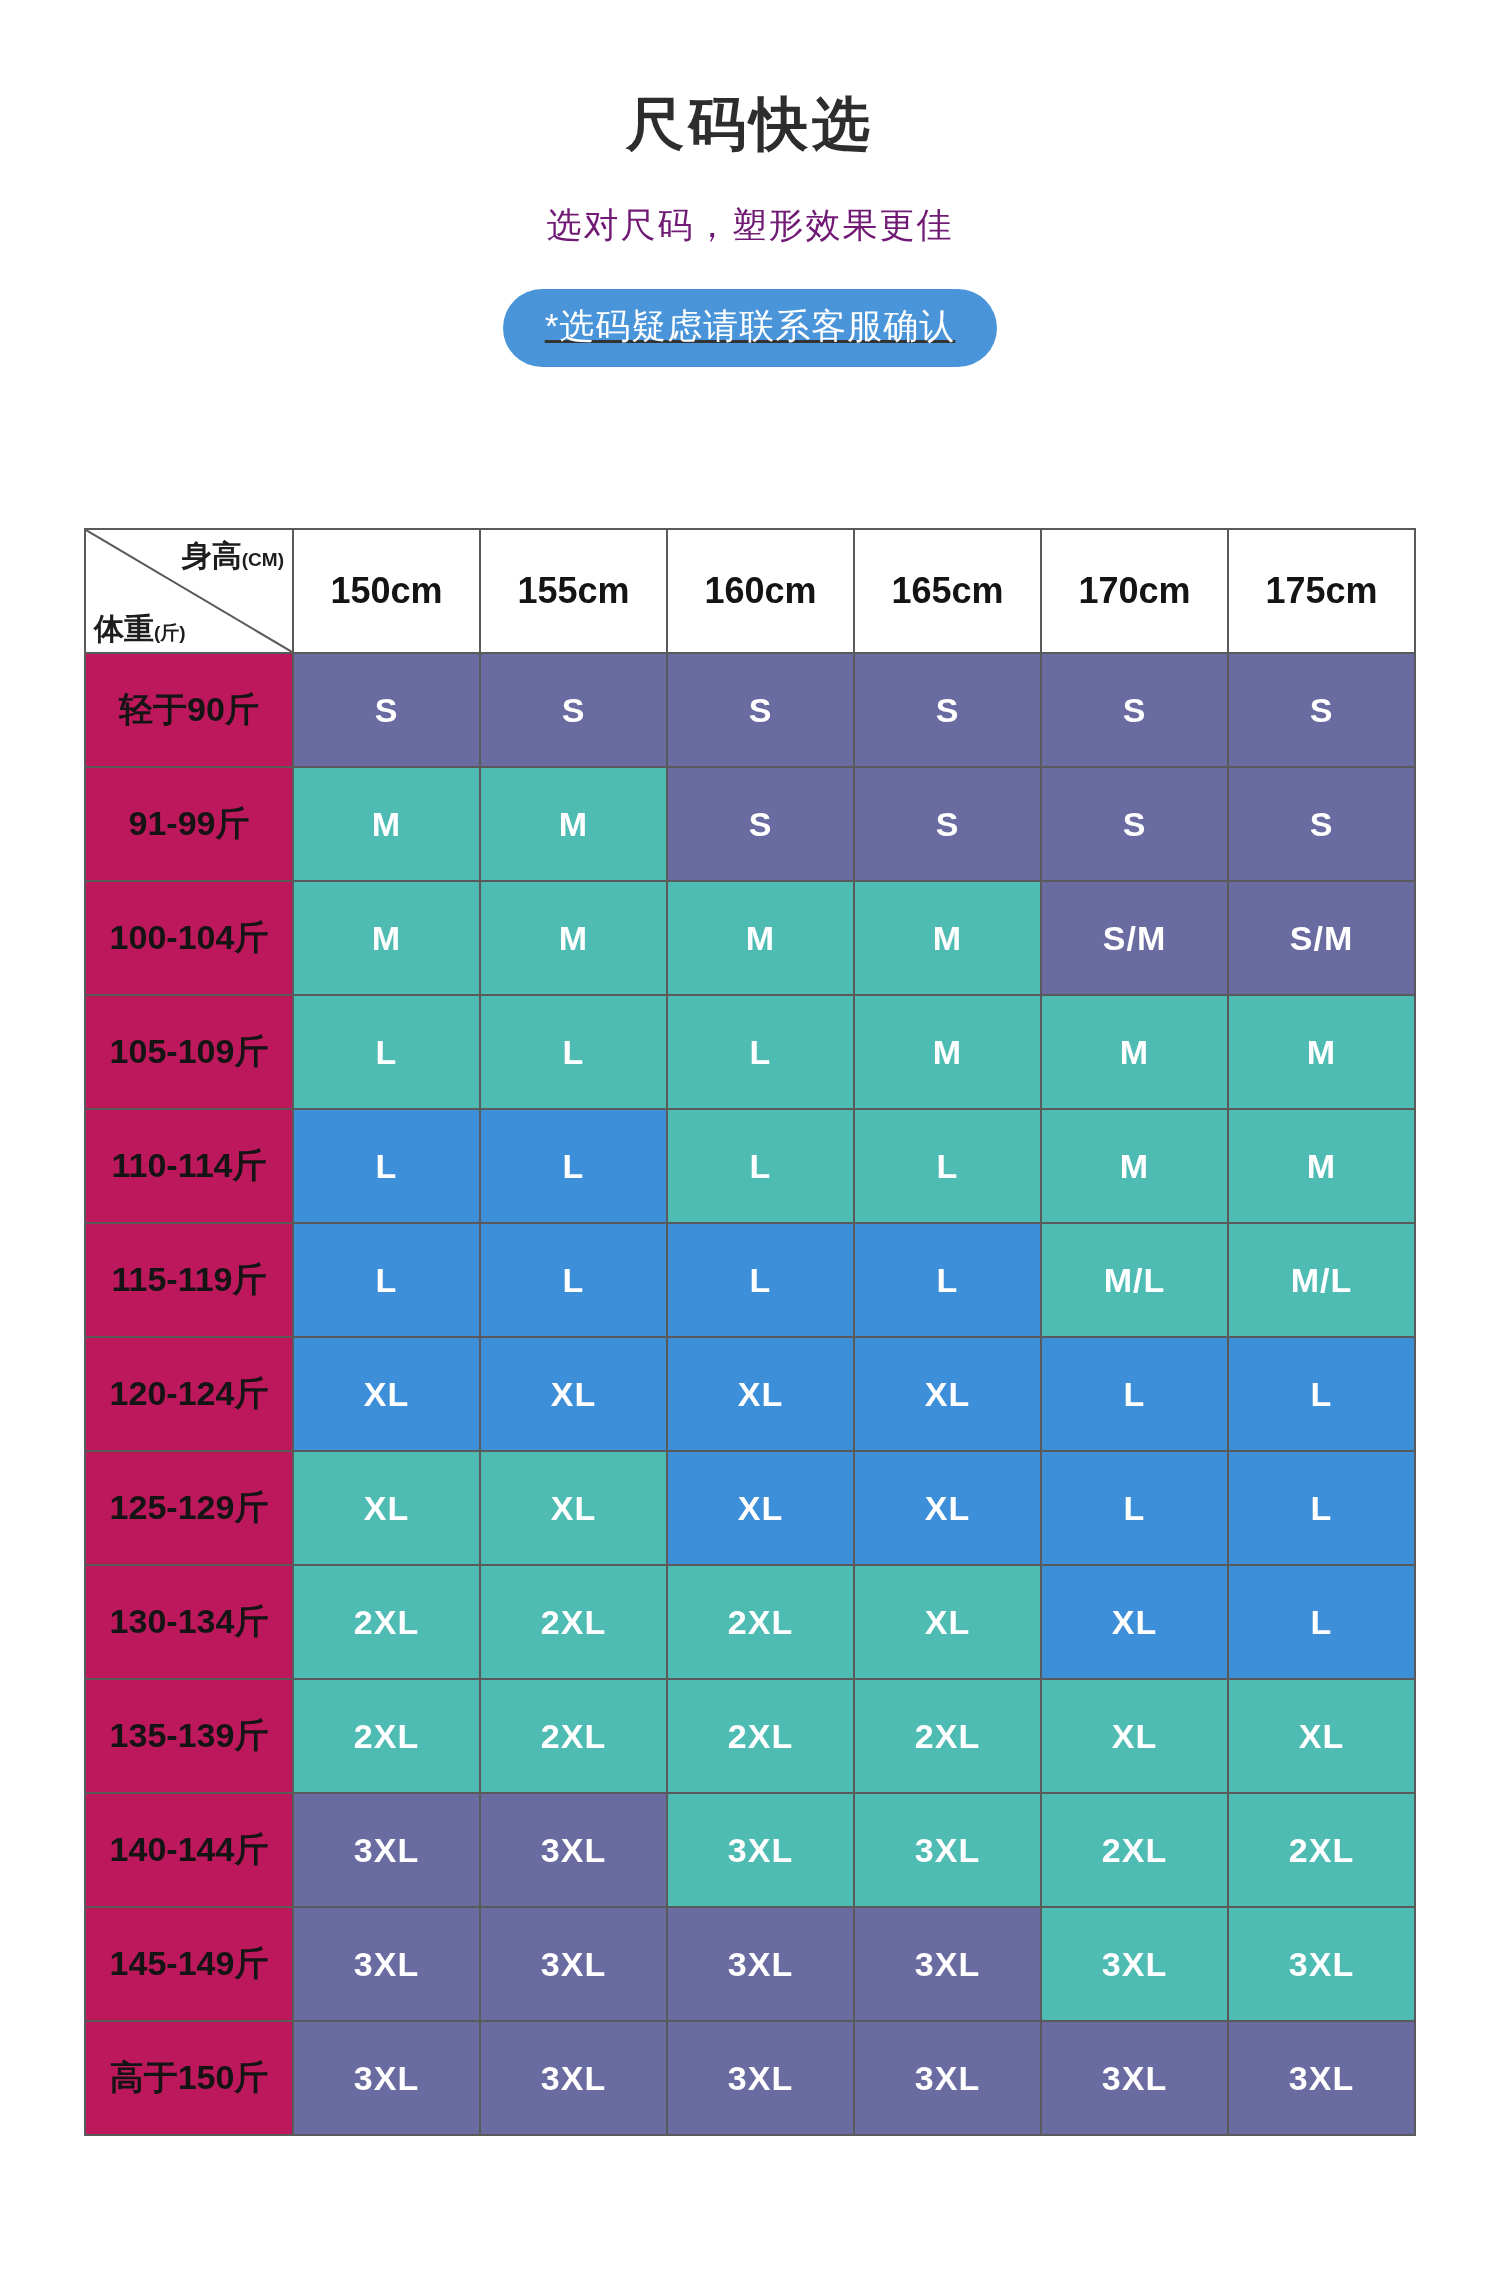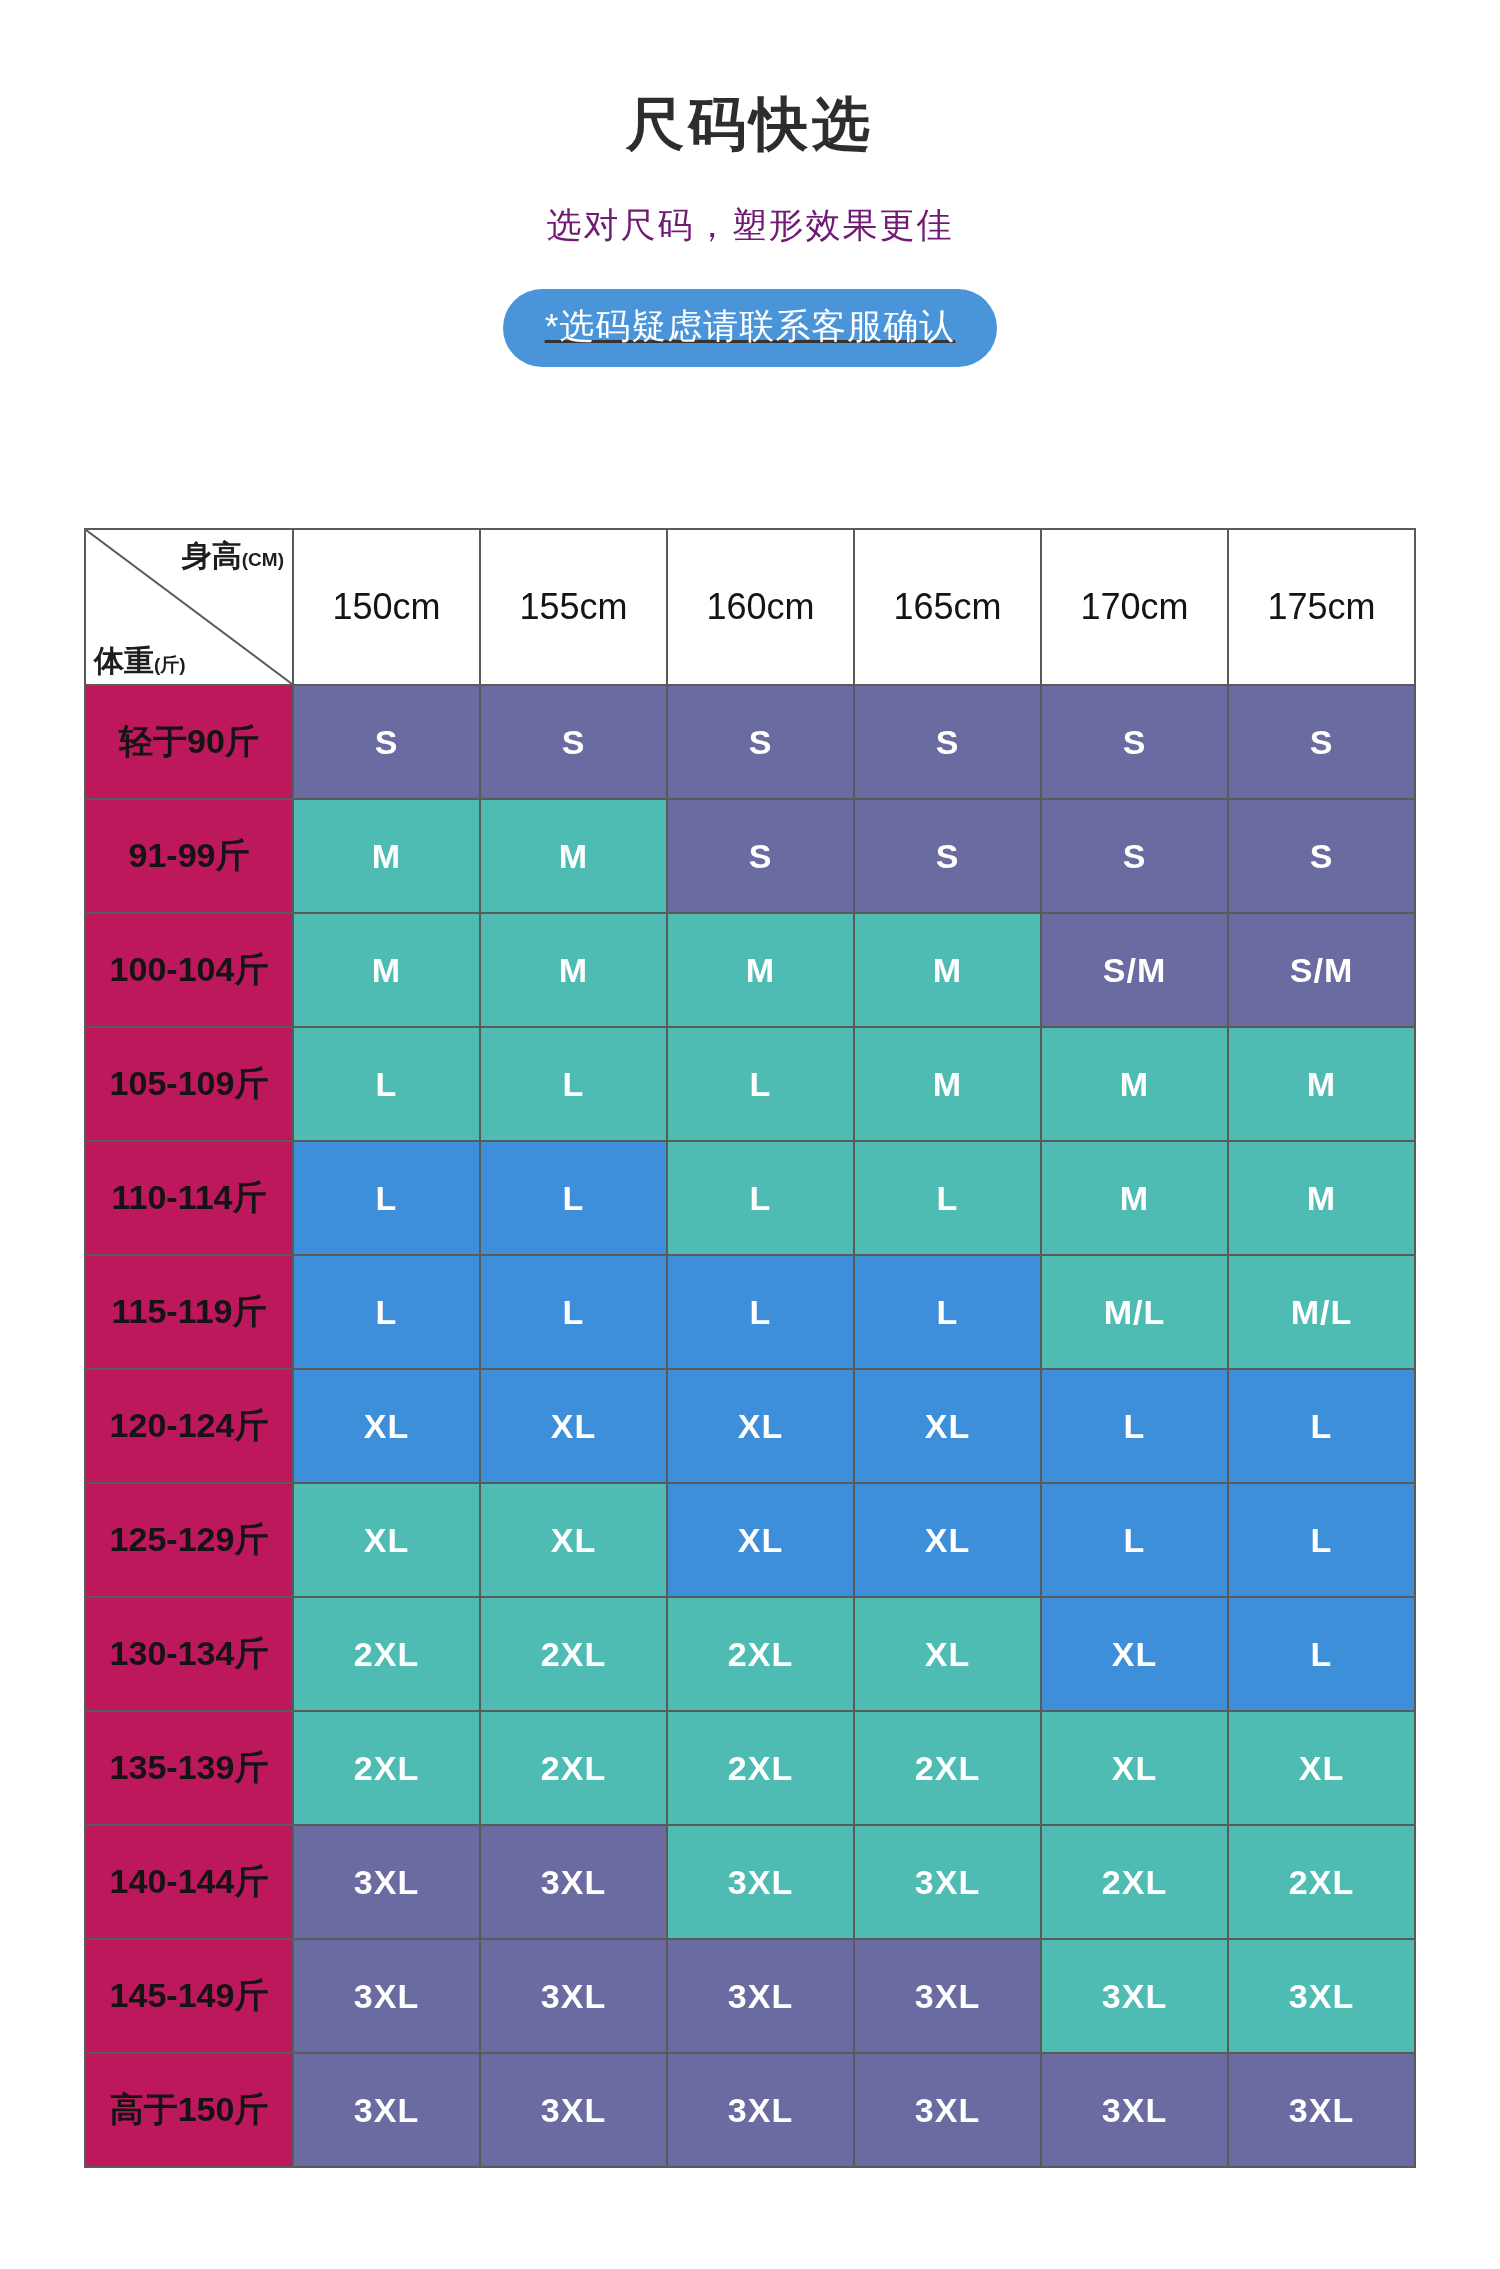--- a/index.html
+++ b/index.html
@@ -78,21 +78,21 @@
 
   th.corner {
     height: 122px;
     position: relative;
     background: #ffffff;
     padding: 0;
   }
   .corner-inner {
     position: relative;
     width: 100%;
-    height: 154px;
+    height: 122px;
     overflow: hidden;
   }
   .corner-diag {
     position: absolute;
     left: 0; top: 0;
     width: 100%;
     height: 100%;
   }
   .corner-top {
     position: absolute;
@@ -115,21 +115,21 @@
   .unit {
     font-size: 19px;
     font-weight: bold;
     vertical-align: baseline;
   }
 
   th.colhead {
     height: 122px;
     background: #ffffff;
     font-size: 36px;
-    font-weight: normal;
+    font-weight: bold;
     color: #141414;
   }
   td.rowhead {
     height: 112px;
     background: #be185d;
     font-size: 34px;
     font-weight: bold;
     color: #141414;
     white-space: nowrap;
   }

